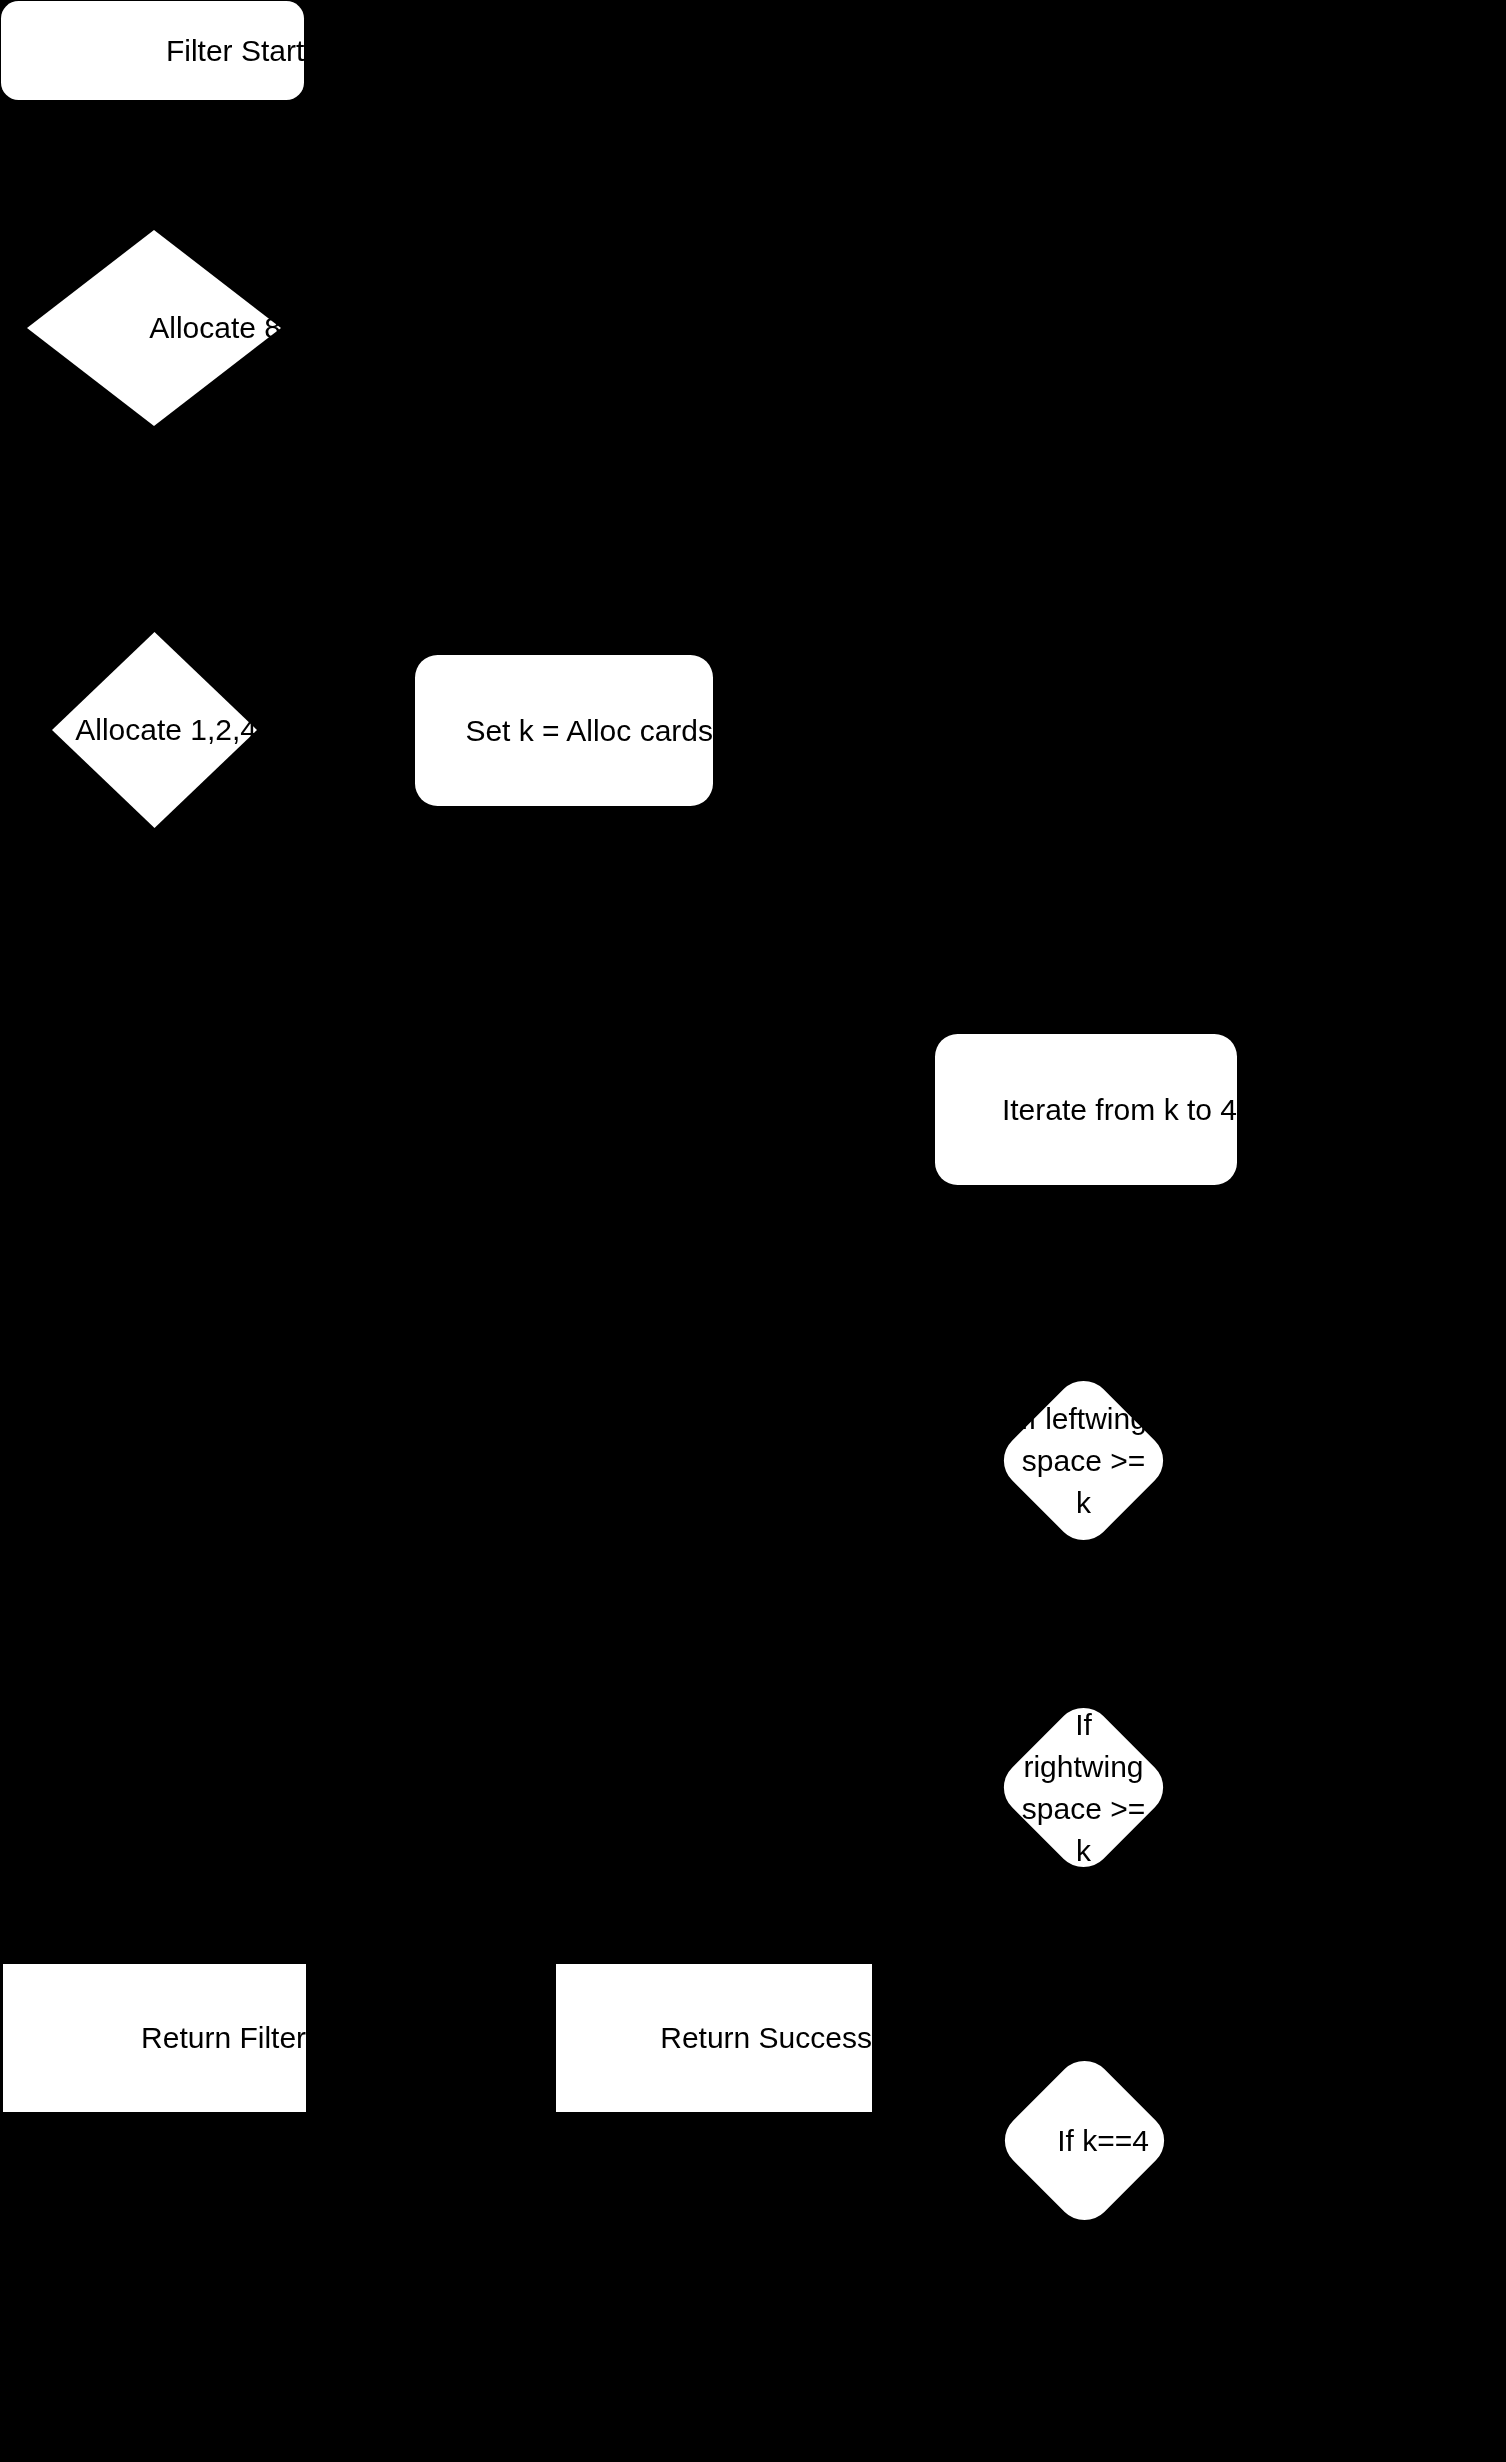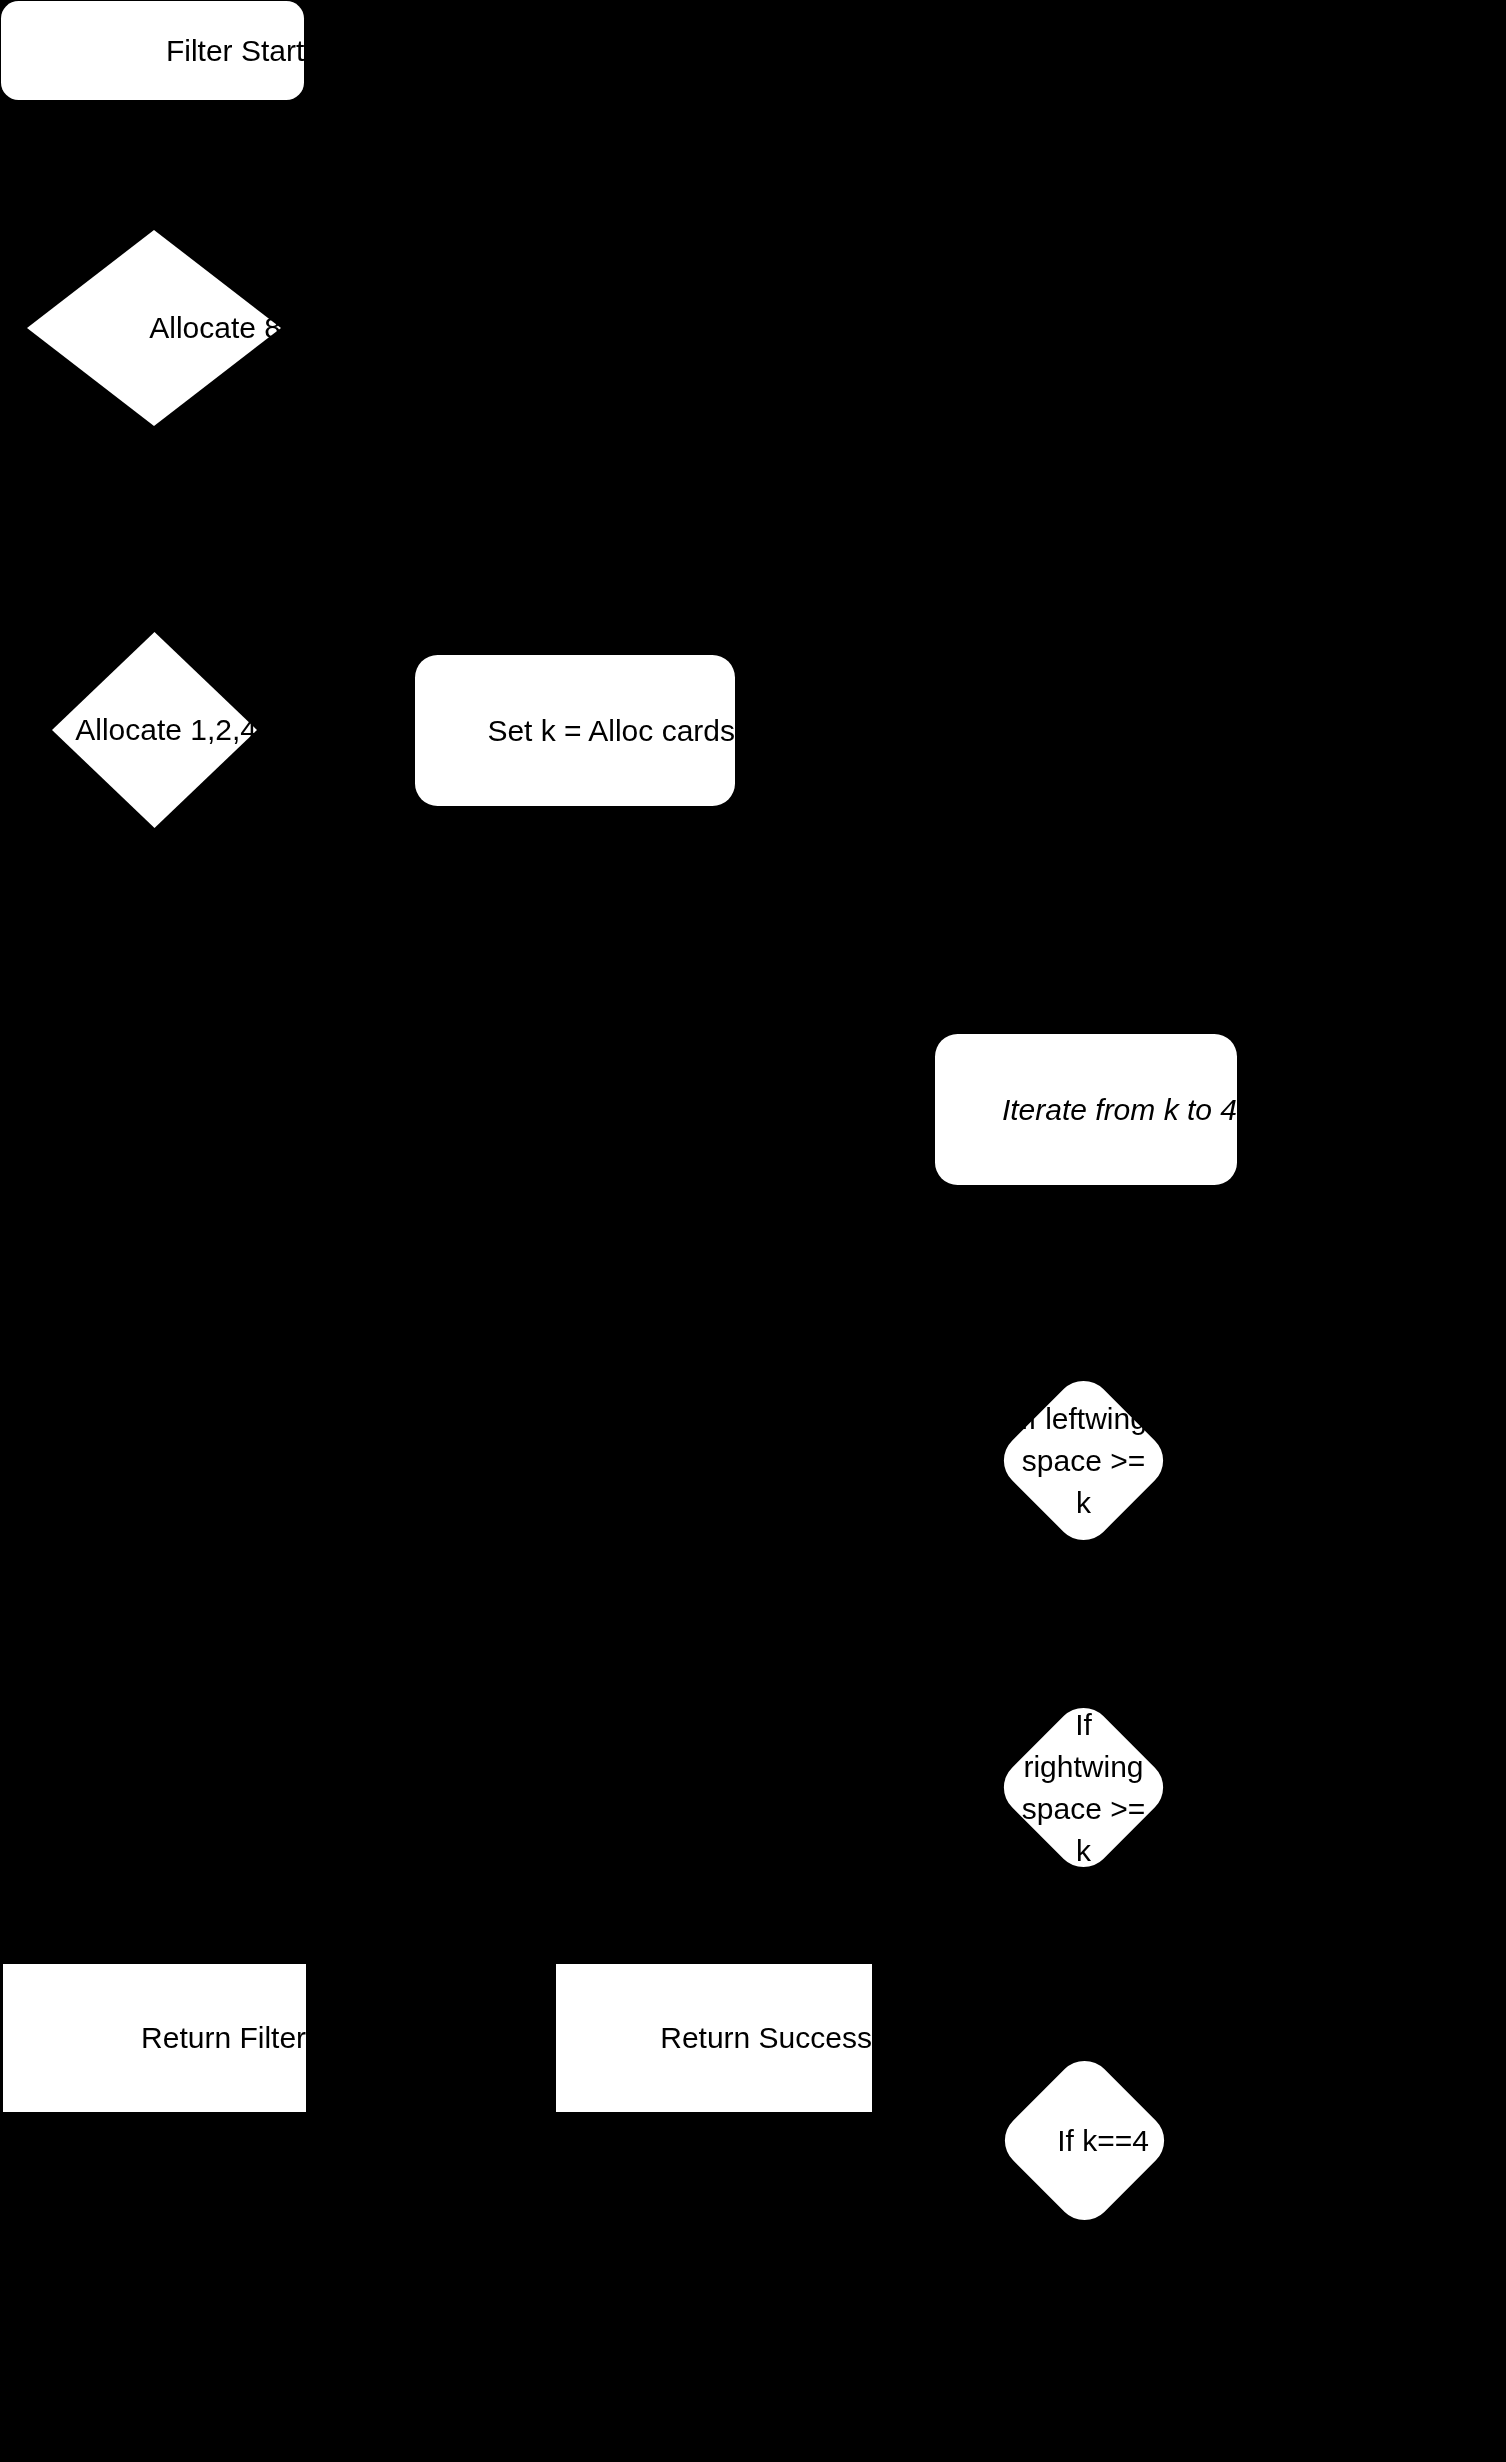--- a/index.html
+++ b/index.html
@@ -41,22 +41,22 @@
   .shape.process     { border-radius: 22.6px; }
   .shape.rect        { border-radius: 0; }
   .shape.diamond     { clip-path: polygon(50% 0%, 100% 50%, 50% 100%, 0% 50%); }
   .shape.rdiamond    { border-radius: 28px; transform: rotate(45deg); }
 
   
   #n-filter-start   { left: 1.3px;    top: 1.3px;    width: 303px; height: 99px; }
   #n-allocate-8     { left: 27px;   top: 230px;  width: 254px; height: 196px; }
   #n-check-all      { left: 418px;  top: 279px;  width: 296px; height: 96px; }
   #n-allocate-124   { left: 52px;   top: 632px; width: 205px; height: 196px; }
-  #n-set-k          { left: 415px;  top: 655px; width: 298px; height: 151px; padding-left: 22px; }
-  #n-iterate        { left: 935px; top: 1034px; width: 302px; height: 151px; font-style: italic; }
+  #n-set-k          { left: 415px;  top: 655px; width: 298px; height: 151px; }
+  #n-iterate        { left: 935px; top: 1034px; width: 302px; height: 151px; }
   #n-if-leftwing    { left: 1019px; top: 1396px; width: 129px; height: 129px; }
   #n-if-rightwing   { left: 1019px; top: 1723px; width: 129px; height: 129px; }
   #n-return-error   { left: 3.1px;    top: 1964px; width: 303px; height: 148px; }
   #n-return-success { left: 556px;  top: 1964px; width: 304px; height: 148px; padding-left: 12px; }
   #n-if-k4          { left: 1020px; top: 2076px; width: 129px; height: 129px; }
 </style>
 </head>
 <body>
 
 <div id="canvas">

